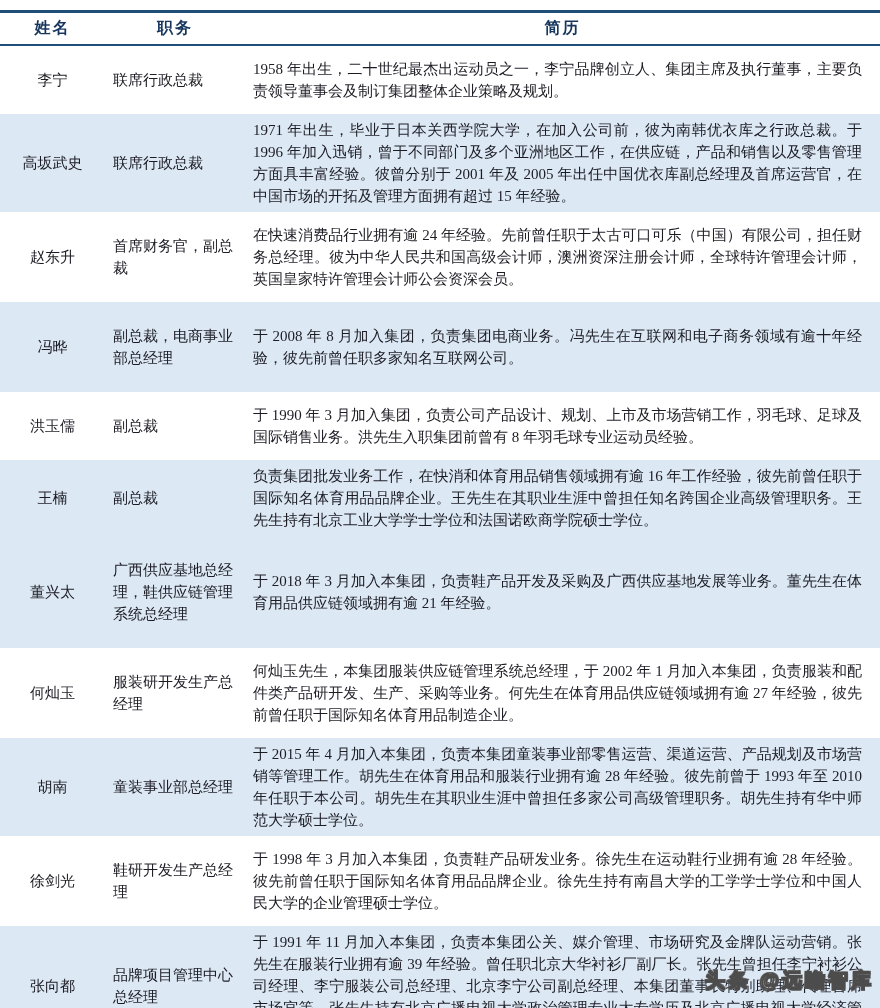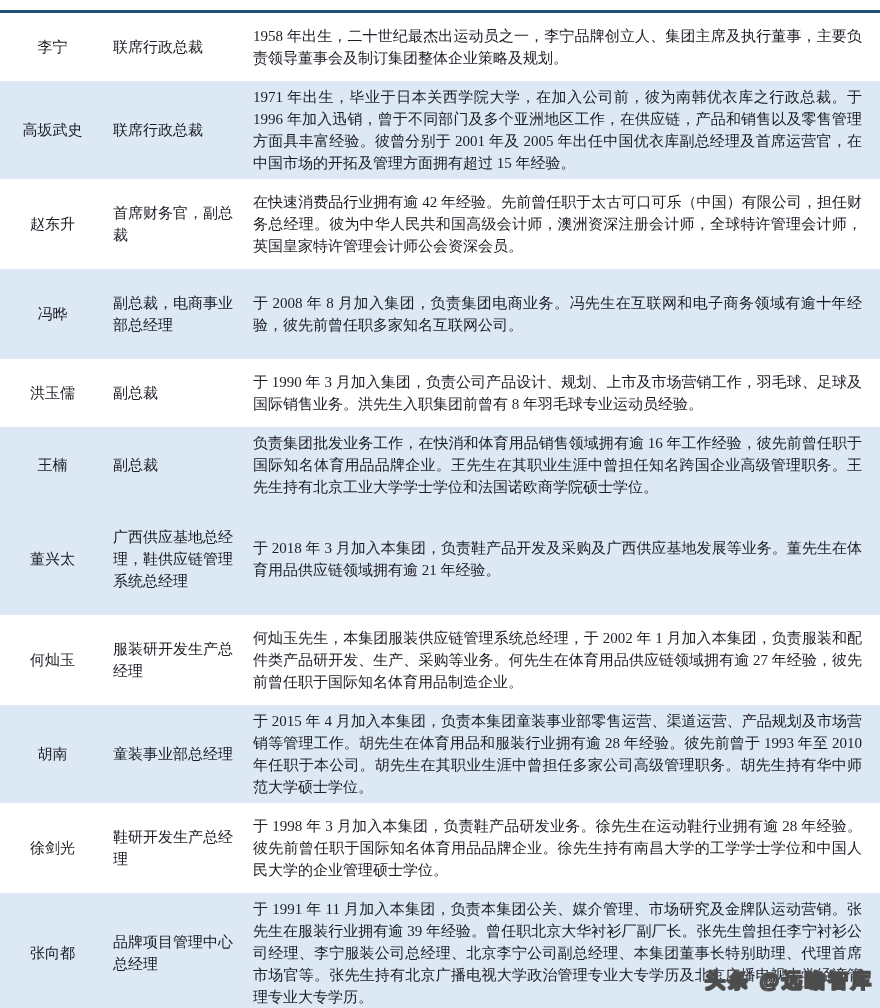--- a/index.html
+++ b/index.html
@@ -71,37 +71,42 @@
     pointer-events: none;
   }
 </style>
 </head>
 <body>
 
 <div class="page">
 
   <div class="exec-table">
 
+    <div class="trow thead-row">
+      <div class="tcell col-name">姓名</div>
+      <div class="tcell col-pos">职务</div>
+      <div class="tcell col-bio">简历</div>
+    </div>
 
     <div class="trow">
       <div class="tcell col-name">李宁</div>
       <div class="tcell col-pos">联席行政总裁</div>
       <div class="tcell col-bio">1958 年出生，二十世纪最杰出运动员之一，李宁品牌创立人、集团主席及执行董事，主要负责领导董事会及制订集团整体企业策略及规划。</div>
     </div>
 
     <div class="trow alt">
       <div class="tcell col-name">高坂武史</div>
       <div class="tcell col-pos">联席行政总裁</div>
       <div class="tcell col-bio">1971 年出生，毕业于日本关西学院大学，在加入公司前，彼为南韩优衣库之行政总裁。于 1996 年加入迅销，曾于不同部门及多个亚洲地区工作，在供应链，产品和销售以及零售管理方面具丰富经验。彼曾分别于 2001 年及 2005 年出任中国优衣库副总经理及首席运营官，在中国市场的开拓及管理方面拥有超过 15 年经验。</div>
     </div>
 
     <div class="trow">
       <div class="tcell col-name">赵东升</div>
       <div class="tcell col-pos">首席财务官，副总裁</div>
-      <div class="tcell col-bio">在快速消费品行业拥有逾 42 年经验。先前曾任职于太古可口可乐（中国）有限公司，担任财务总经理。彼为中华人民共和国高级会计师，澳洲资深注册会计师，全球特许管理会计师，英国皇家特许管理会计师公会资深会员。</div>
+      <div class="tcell col-bio">在快速消费品行业拥有逾 24 年经验。先前曾任职于太古可口可乐（中国）有限公司，担任财务总经理。彼为中华人民共和国高级会计师，澳洲资深注册会计师，全球特许管理会计师，英国皇家特许管理会计师公会资深会员。</div>
     </div>
 
     <div class="trow alt">
       <div class="tcell col-name">冯晔</div>
       <div class="tcell col-pos">副总裁，电商事业部总经理</div>
       <div class="tcell col-bio">于 2008 年 8 月加入集团，负责集团电商业务。冯先生在互联网和电子商务领域有逾十年经验，彼先前曾任职多家知名互联网公司。</div>
     </div>
 
     <div class="trow">
       <div class="tcell col-name">洪玉儒</div>

